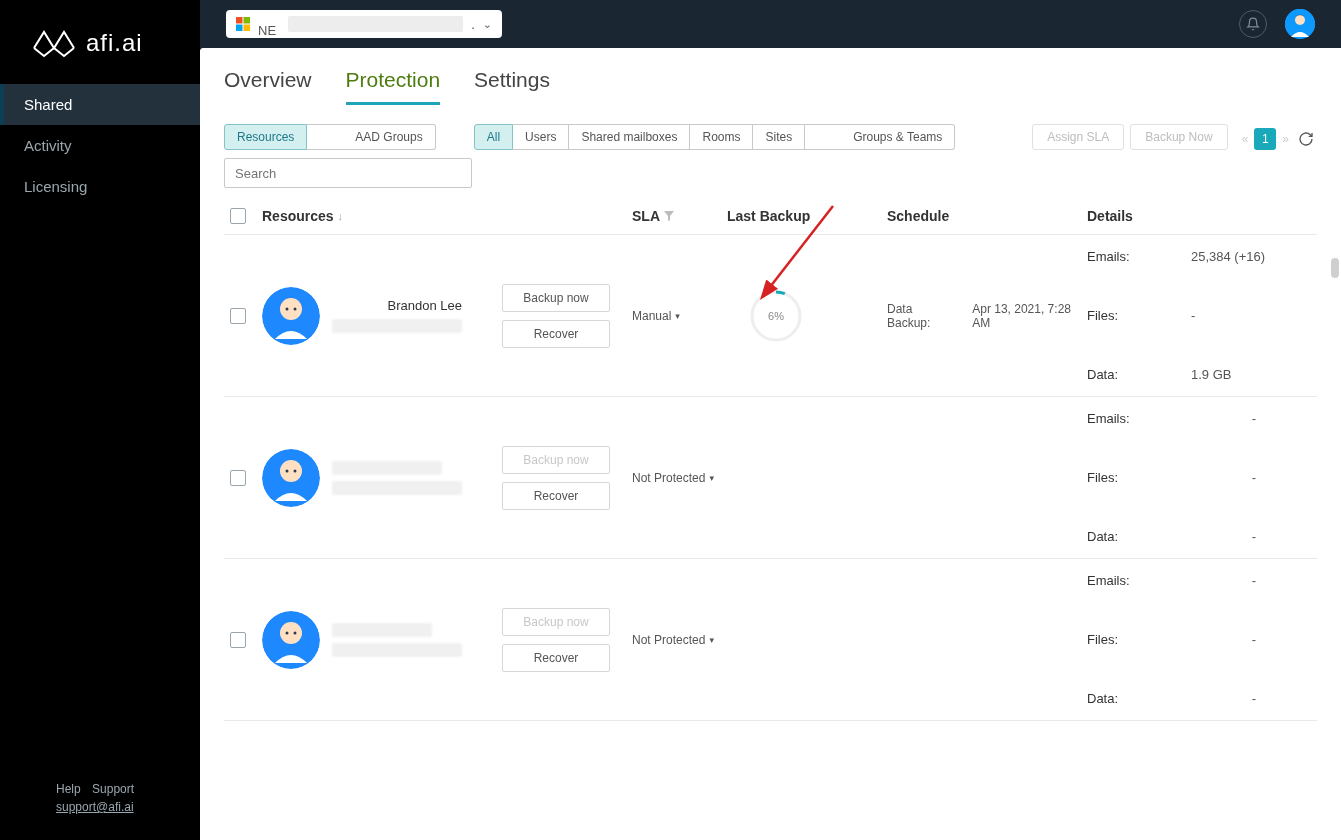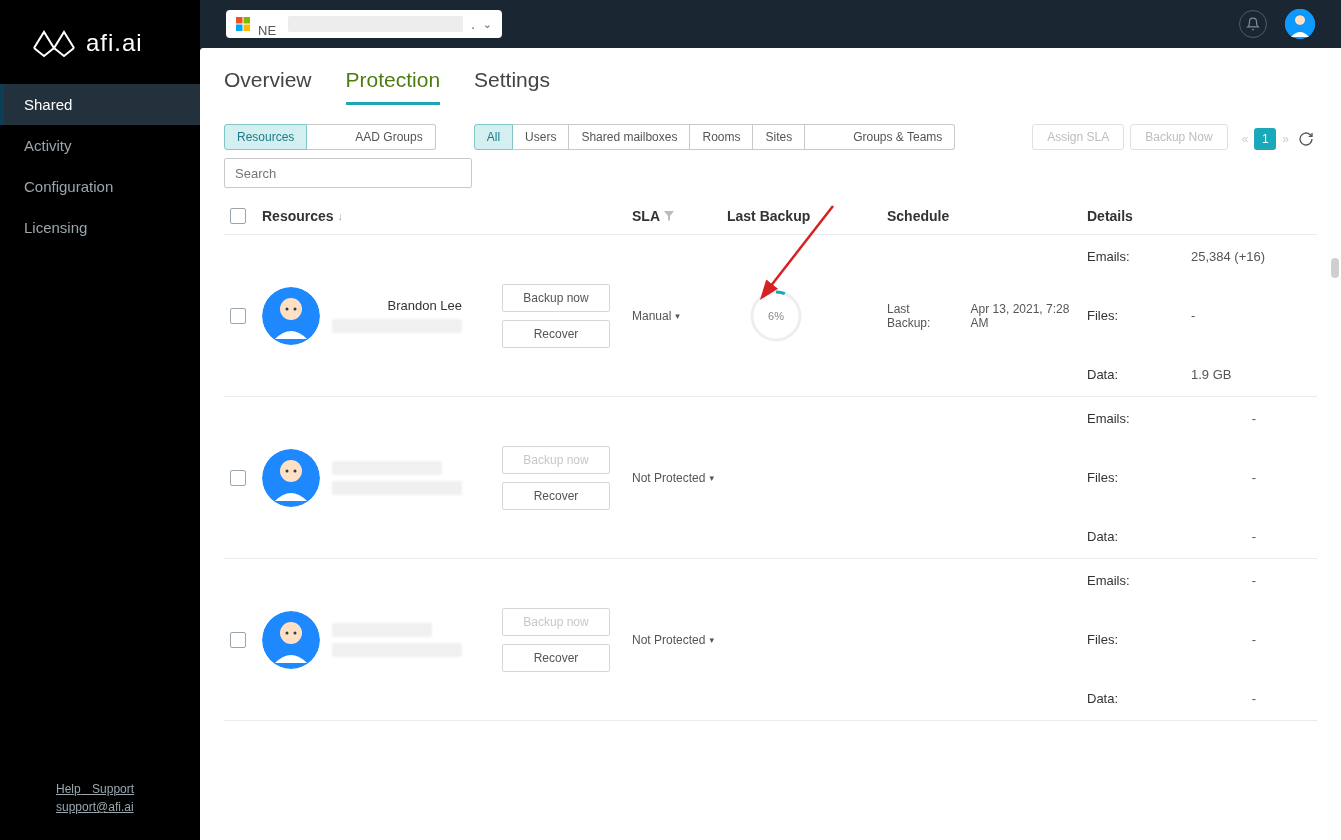--- a/index.html
+++ b/index.html
@@ -43,21 +43,21 @@
     padding-left: 20px;
     font-weight: 500;
   }
   .sidebar-footer {
     margin-top: auto;
     padding: 20px 26px 26px 56px;
     font-size: 12px;
     color: #9aa6ae;
   }
   .sidebar-footer a { color: #9aa6ae; text-decoration: underline; cursor: pointer; }
-  .sidebar-footer .row1 { margin-bottom: 4px; word-spacing: 8px; text-decoration: underline; }
+  .sidebar-footer .row1 { margin-bottom: 4px; word-spacing: 8px; }
   .main {
     flex: 1;
     display: flex;
     flex-direction: column;
     background: #1a2733;
     overflow: hidden;
   }
   .topbar {
     height: 48px;
     background: #1a2733;
@@ -294,21 +294,20 @@
     <div class="logo-row">
       <svg width="44" height="30" viewBox="0 0 44 30" fill="none" stroke="#fff" stroke-width="2">
         <path d="M2 20 L12 4 L22 20 L32 4 L42 20"></path>
         <path d="M2 20 L12 28 L22 20 L32 28 L42 20"></path>
       </svg>
       <span class="logo-text">afi.ai</span>
     </div>
     <nav class="nav">
       <div class="nav-item active">Shared</div>
       <div class="nav-item">Activity</div>
-      <div class="nav-item">Configuration</div>
       <div class="nav-item">Licensing</div>
     </nav>
     <div class="sidebar-footer">
       <div class="row1">
         <a style="text-decoration:none;">Help</a>
         <a style="text-decoration:none;">Support</a>
       </div>
       <a>support@afi.ai</a>
     </div>
   </aside>
@@ -439,21 +438,21 @@
             <div>
               <div class="donut">
                 <svg width="54" height="54" viewBox="0 0 54 54">
                   <circle cx="27" cy="27" r="24" fill="none" stroke="#eee" stroke-width="3"></circle>
                   <circle cx="27" cy="27" r="24" fill="none" stroke="#19a9bb" stroke-width="3" stroke-dasharray="9 142" transform="rotate(-90 27 27)"></circle>
                   <text x="27" y="31" text-anchor="middle" font-size="11" fill="#888">6%</text>
                 </svg>
               </div>
             </div>
             <div class="schedule-cell">
-              <span>Last Backup:</span>
+              <span>Data Backup:</span>
               <span>Apr 13, 2021, 7:28 AM</span>
             </div>
             <div class="details">
               <span class="k">Emails:</span>
                 <span class="v">25,384 (+16)</span>
               <span class="k">Files:</span>
                 <span class="v">-</span>
               <span class="k">Data:</span>
                 <span class="v">1.9 GB</span>
             </div>

